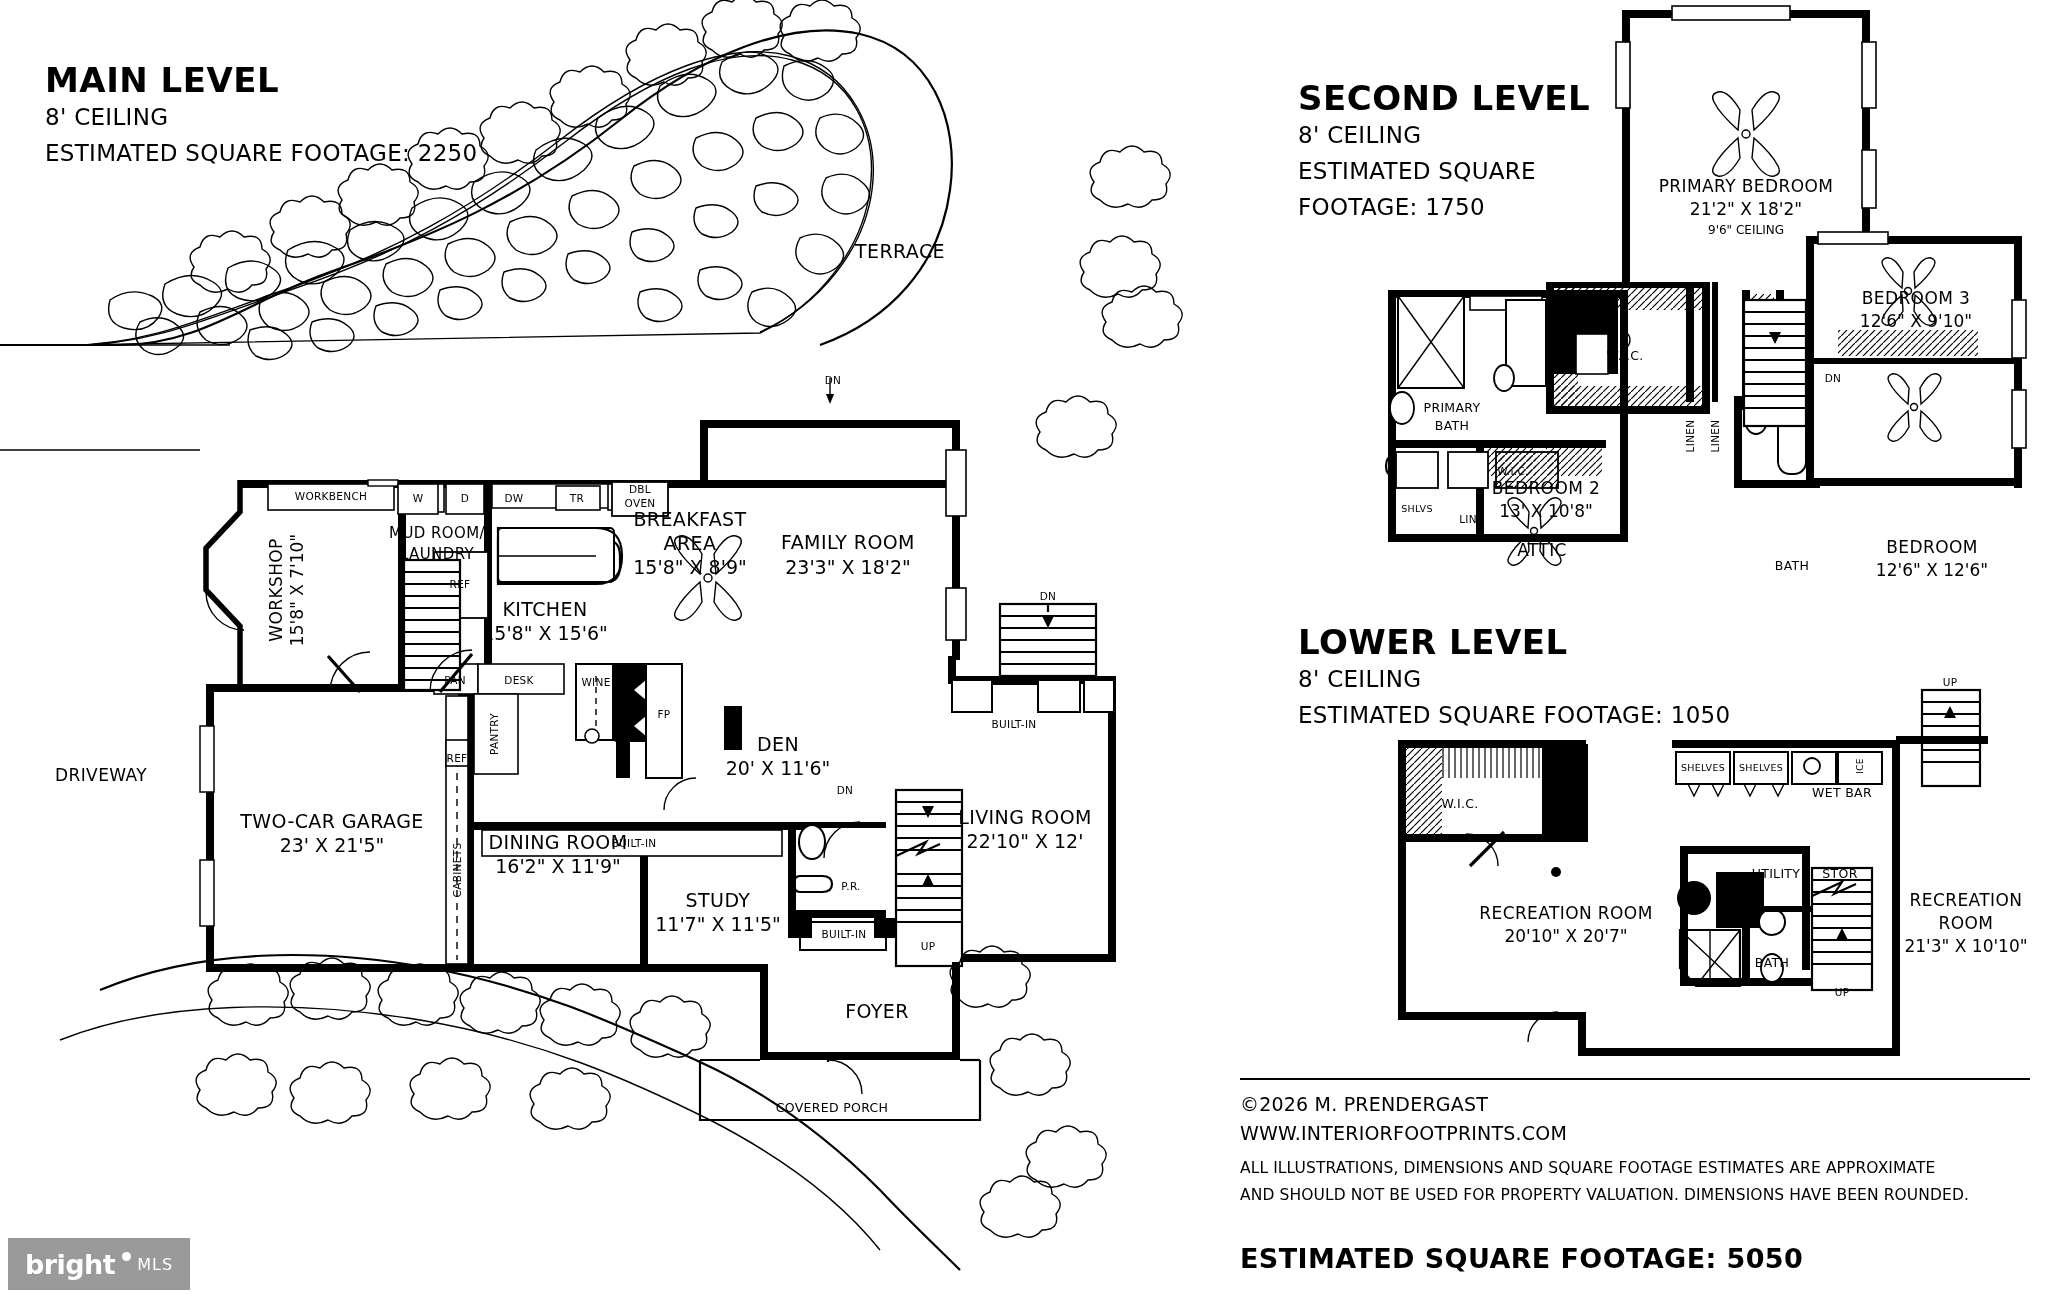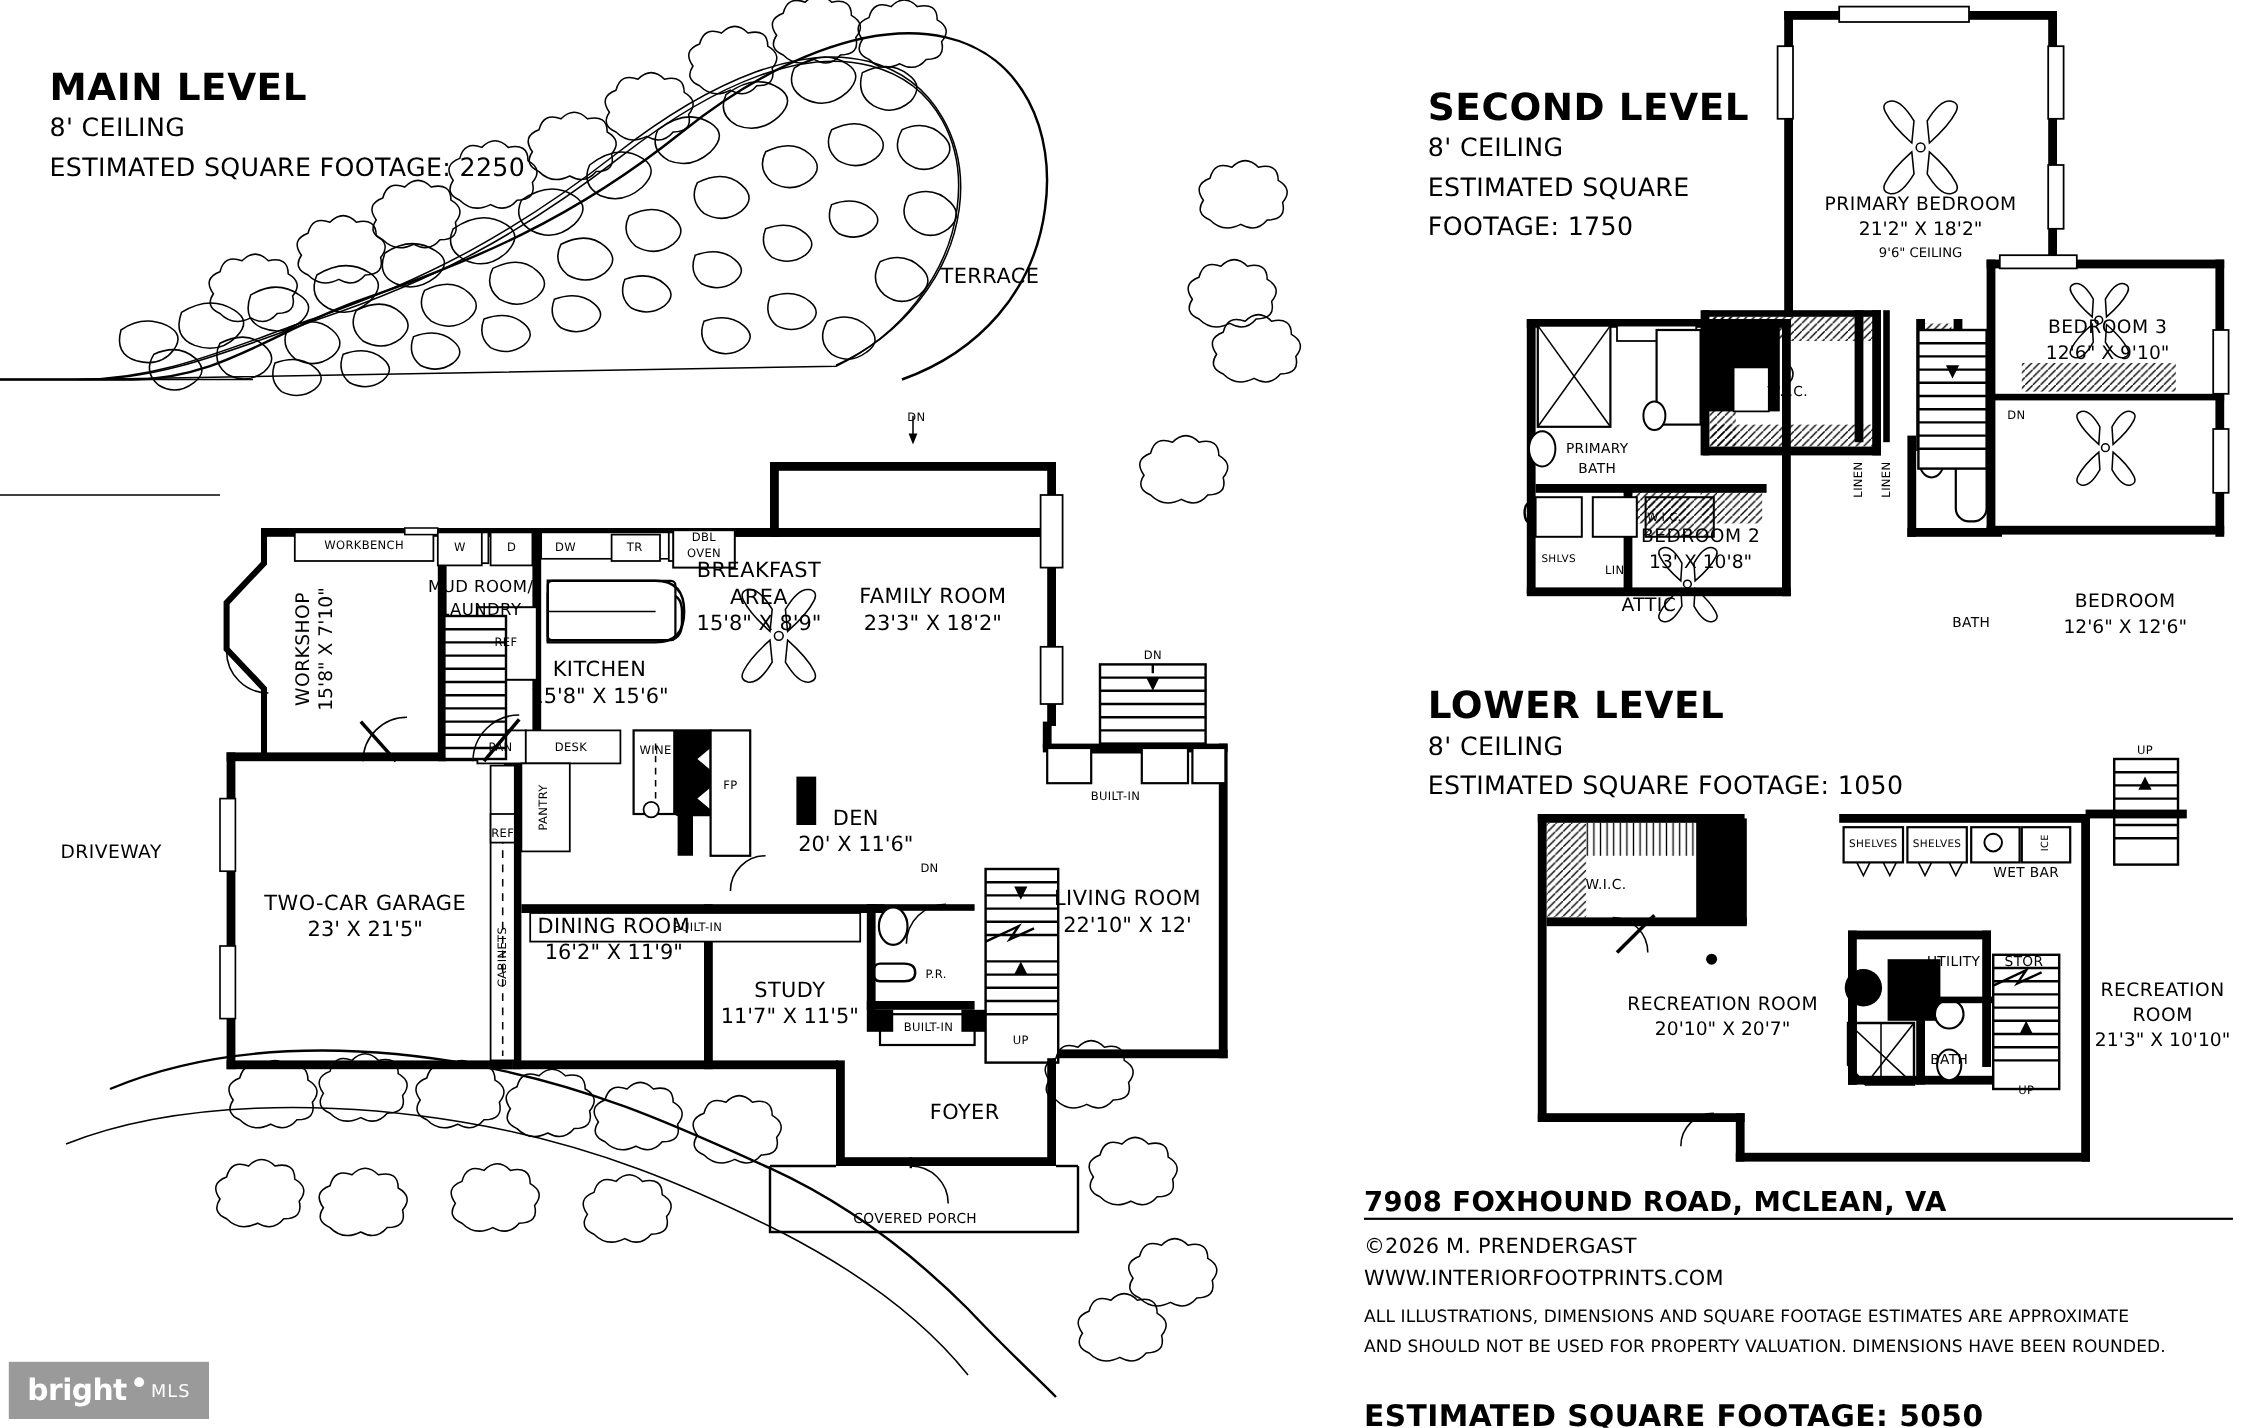--- a/index.html
+++ b/index.html
@@ -735,21 +735,21 @@
 
   <div class="abs room-name sm ctr" style="left:1546px; top:478px;">BEDROOM 2</div>
   <div class="abs room-dim sm ctr" style="left:1546px; top:501px;">13' X 10'8"</div>
 
   <div class="abs room-name sm ctr" style="left:1916px; top:288px;">BEDROOM 3</div>
   <div class="abs room-dim sm ctr" style="left:1916px; top:311px;">12'6" X 9'10"</div>
 
   <div class="abs room-name sm ctr" style="left:1932px; top:537px;">BEDROOM</div>
   <div class="abs room-dim sm ctr" style="left:1932px; top:560px;">12'6" X 12'6"</div>
 
-  <div class="abs room-name sm ctr" style="left:1499px; top:540px;">ATTIC</div>
+  <div class="abs room-name sm ctr" style="left:1542px; top:540px;">ATTIC</div>
 
   <div class="abs tiny2 ctr" style="left:1792px; top:558px;">BATH</div>
 
   <div class="abs tiny" style="left:1592px; top:316px; transform:translateX(-50%);">SEAT</div>
   <div class="abs tiny" style="left:1690px; top:436px; transform:translate(-50%,-50%) rotate(-90deg);">LINEN</div>
   <div class="abs tiny" style="left:1715px; top:436px; transform:translate(-50%,-50%) rotate(-90deg);">LINEN</div>
   <div class="abs tiny" style="left:1417px; top:503px; transform:translateX(-50%); font-size:9.5px;text-align:right;">SHLVS</div>
   <div class="abs tiny" style="left:1468px; top:486px; transform:translateX(-50%);margin-top:27px;">LIN</div>
   <div class="abs tiny" style="left:1833px; top:372px; transform:translateX(-50%);">DN</div>
 
@@ -766,21 +766,20 @@
   <div class="abs tiny2 ctr" style="left:1772px; top:955px;">BATH</div>
   <div class="abs tiny2 ctr" style="left:1842px; top:785px;">WET BAR</div>
 
   <div class="abs tiny" style="left:1703px; top:762px; transform:translateX(-50%); font-size:9.5px;">SHELVES</div>
   <div class="abs tiny" style="left:1761px; top:762px; transform:translateX(-50%); font-size:9.5px;">SHELVES</div>
   <div class="abs tiny" style="left:1860px; top:766px; transform:translate(-50%,-50%) rotate(-90deg); font-size:9px;">ICE</div>
   <div class="abs tiny" style="left:1842px; top:986px; transform:translateX(-50%);">UP</div>
   <div class="abs tiny" style="left:1950px; top:676px; transform:translateX(-50%);">UP</div>
 
   <div class="abs" style="left:1240px; top:1078px;">
-    <div class="addr">7908 FOXHOUND ROAD, MCLEAN, VA</div>
     <div class="addr-rule"></div>
     <div class="cred" style="margin-top:10px;">©2026 M. PRENDERGAST</div>
     <div class="cred">WWW.INTERIORFOOTPRINTS.COM</div>
     <div class="disc" style="margin-top:6px;">ALL ILLUSTRATIONS, DIMENSIONS AND SQUARE FOOTAGE ESTIMATES ARE APPROXIMATE</div>
     <div class="disc">AND  SHOULD NOT BE USED FOR PROPERTY VALUATION. DIMENSIONS HAVE BEEN ROUNDED.</div>
     <div class="total-sf" style="margin-top:34px;">ESTIMATED SQUARE FOOTAGE: 5050</div>
   </div>
 
   <div class="wm">
     <span class="wm-bright">bright</span>

